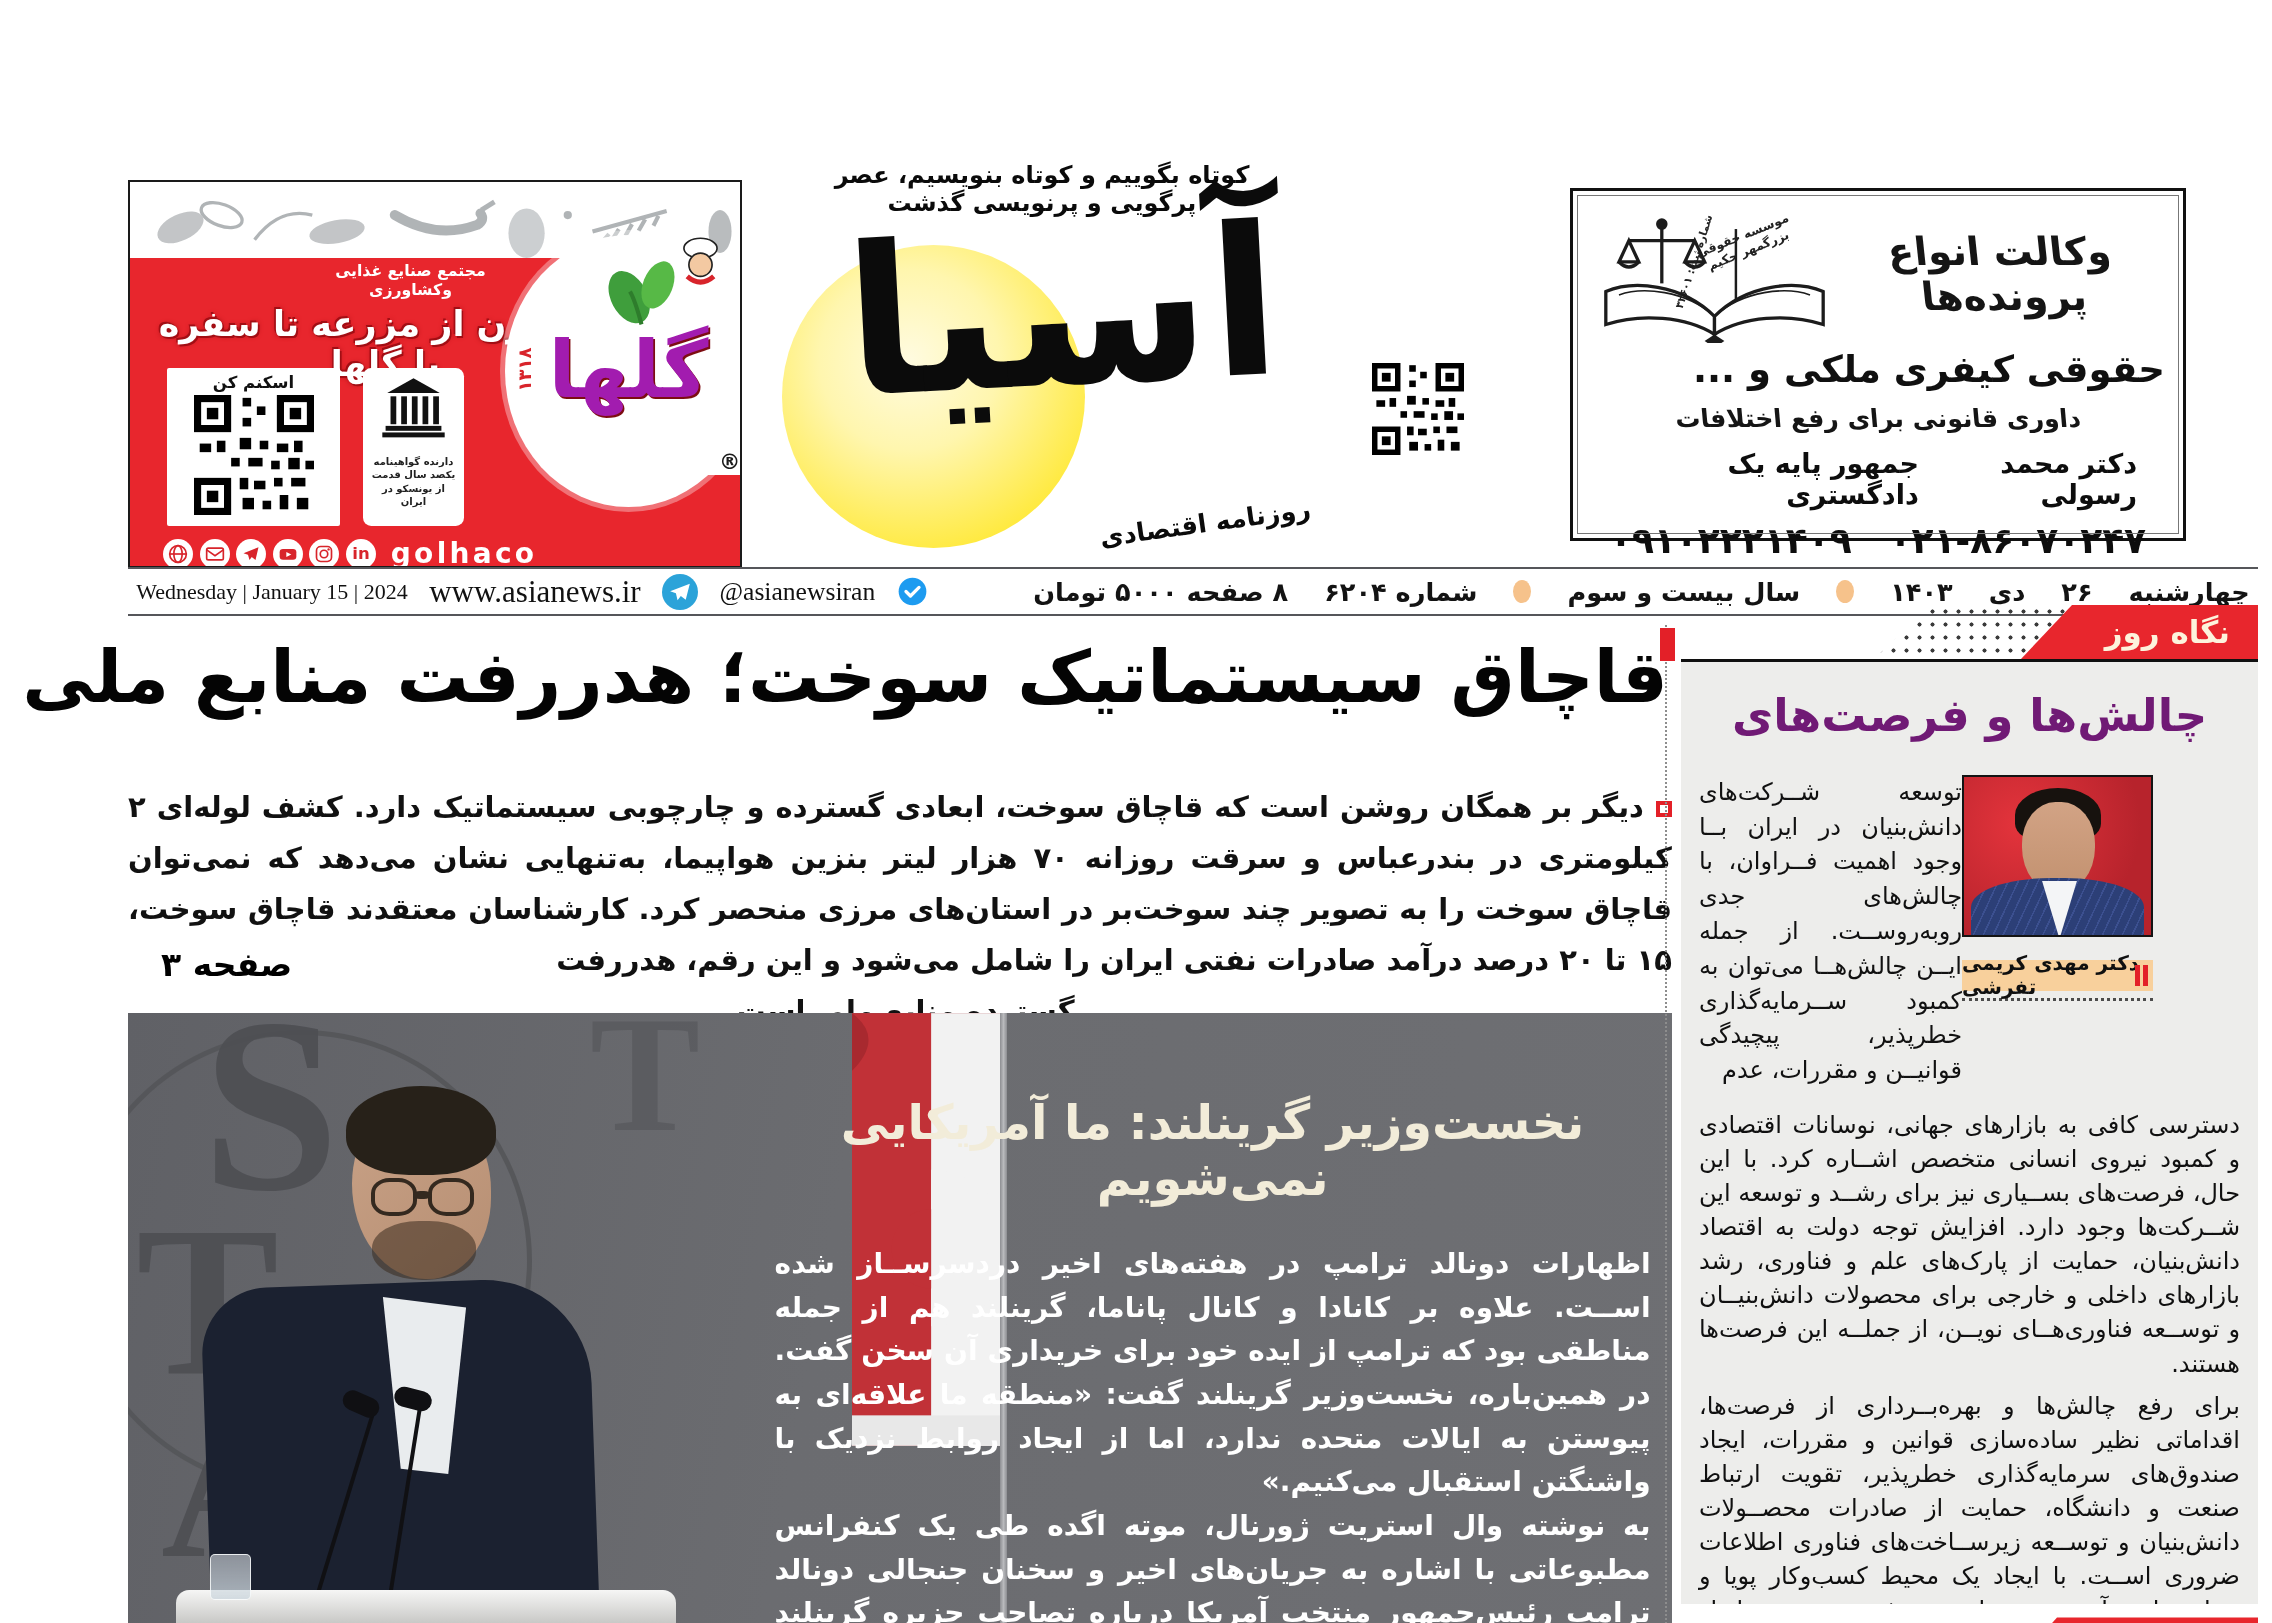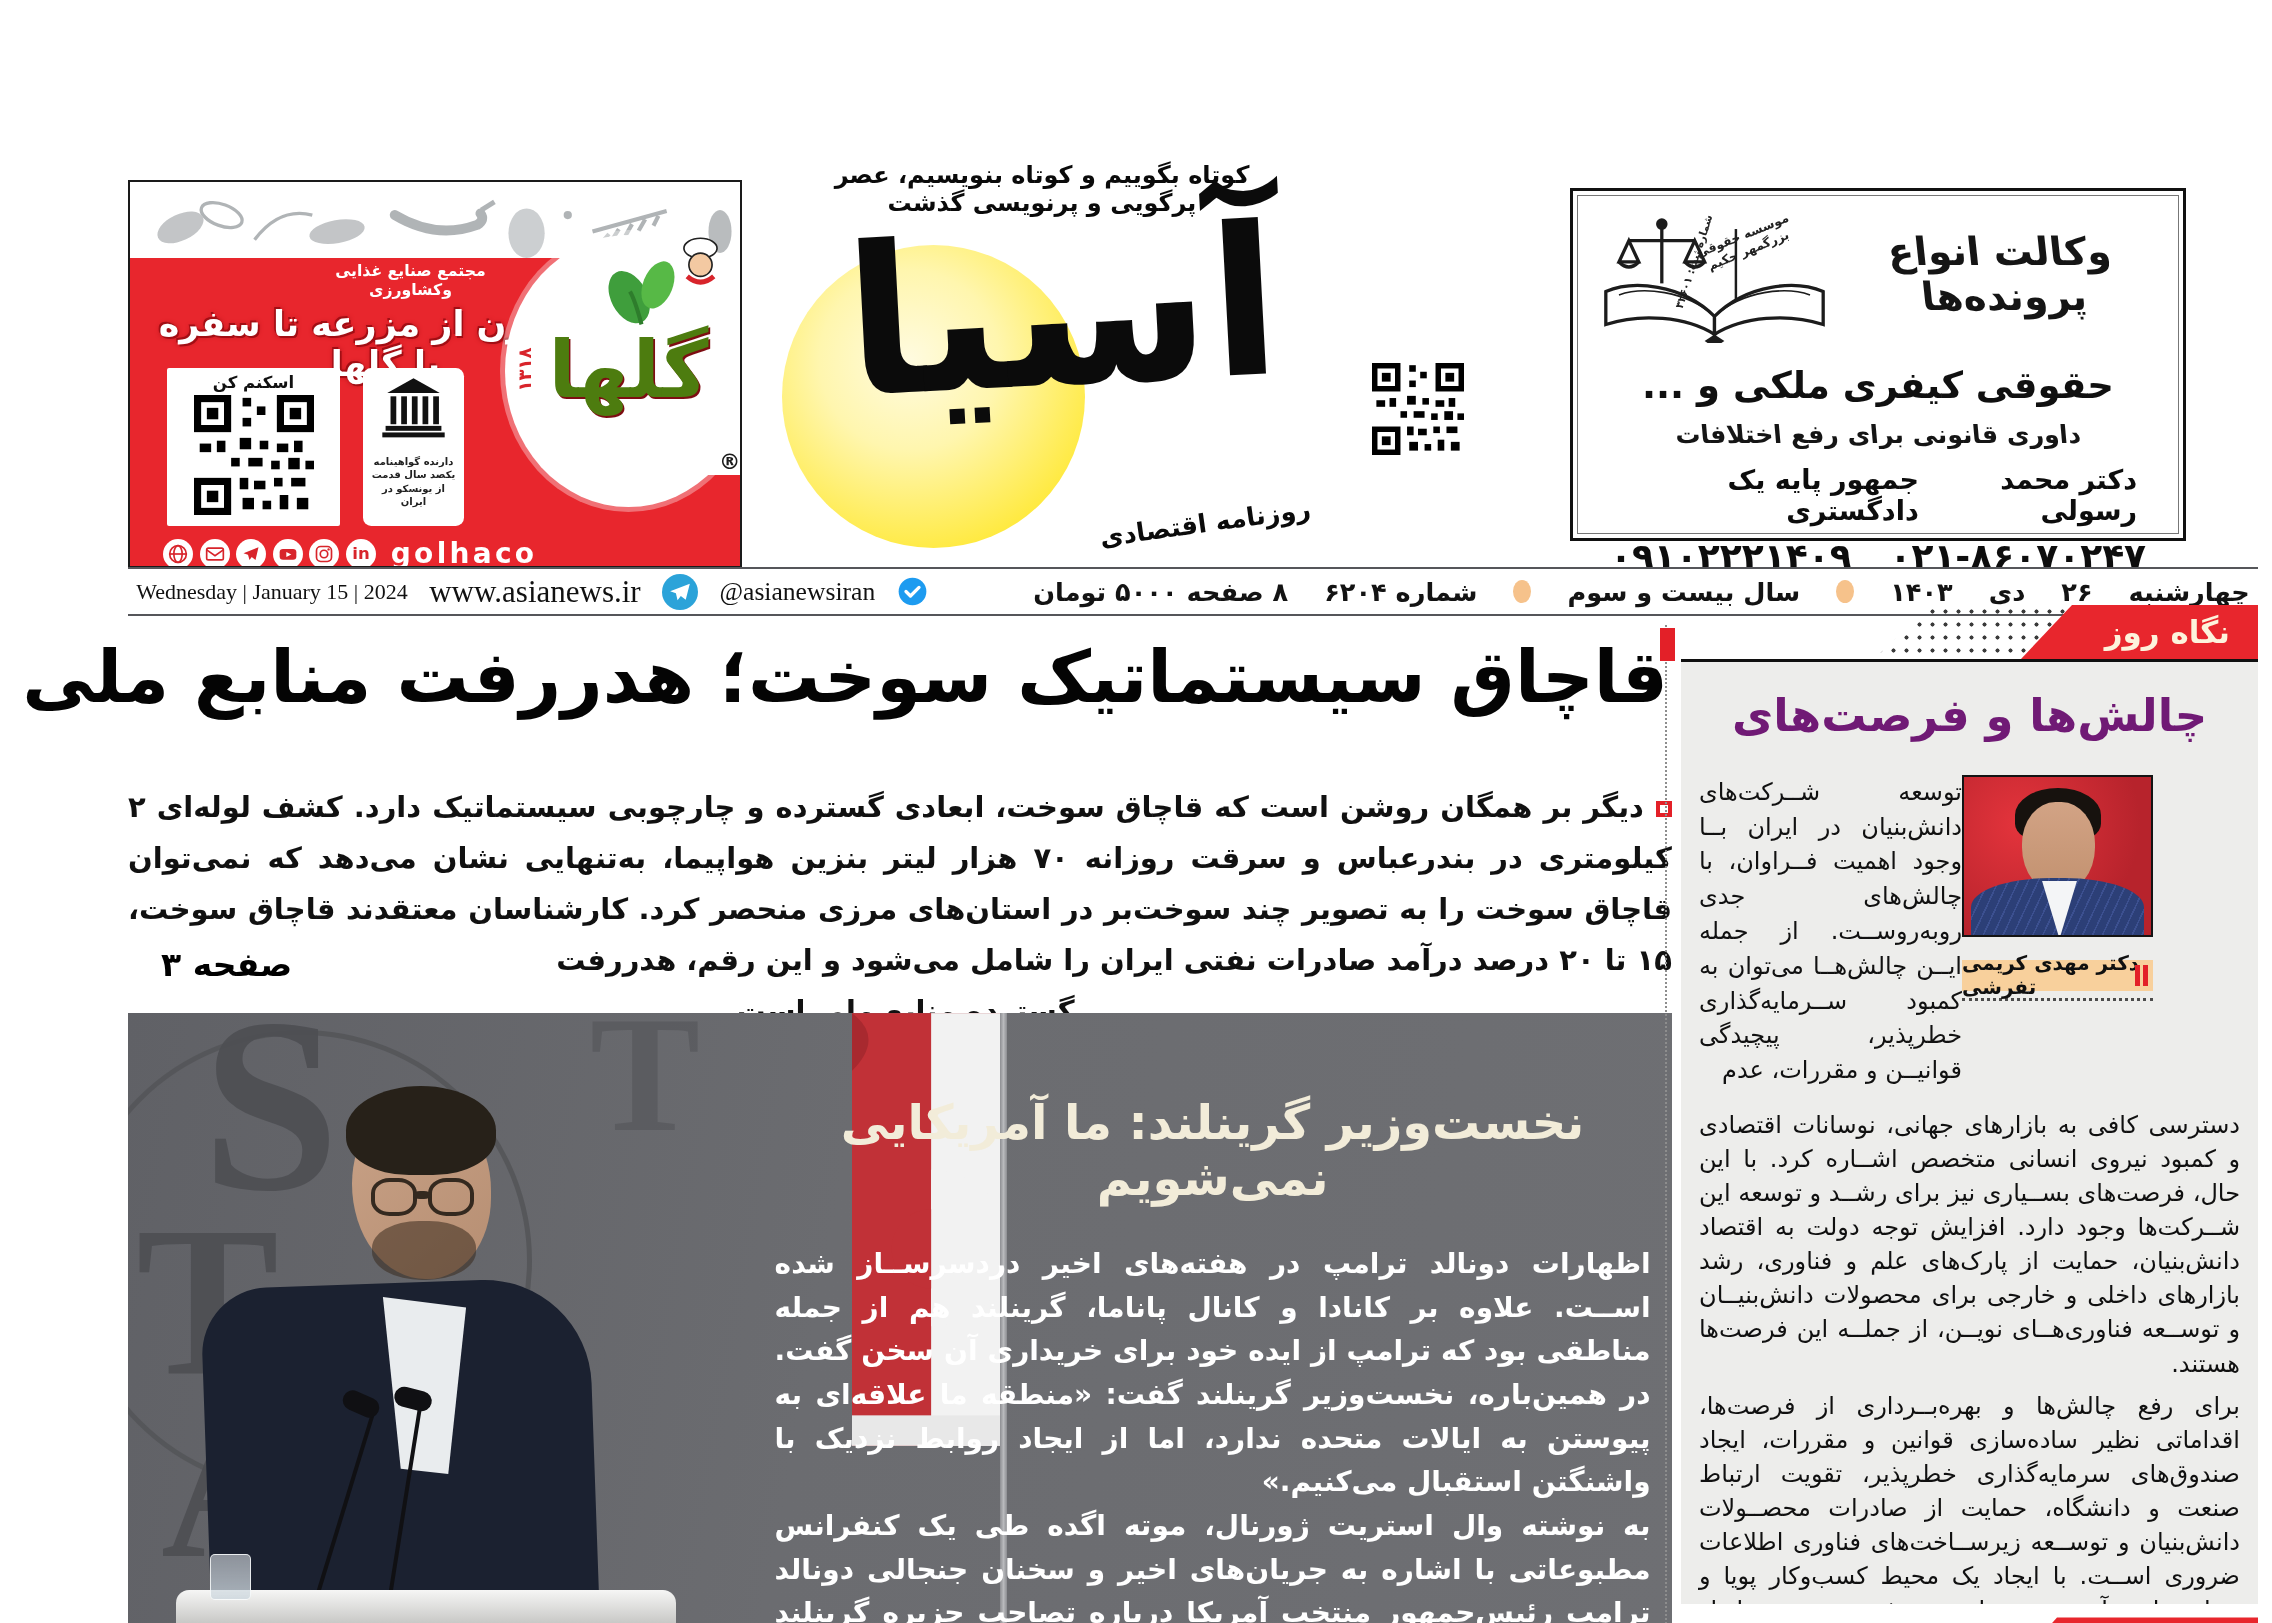--- a/index.html
+++ b/index.html
@@ -11,21 +11,21 @@
   
   .golha-ad{left:129px;top:180px;width:614px;height:388px;border:2.5px solid #1a1a1a;background:#fff;overflow:hidden;}
   .herb-strip{position:absolute;left:0;top:0;width:100%;height:76px;background:#fff;}
   .herb-right{position:absolute;right:0;top:0;width:40px;height:297px;background:#fff;}
   .golha-red{position:absolute;left:0;top:76px;right:40px;bottom:0;background:#e8262d;}
   .golha-red2{position:absolute;right:0;bottom:0;width:40px;height:91px;background:#e8262d;}
   .golha-complex{position:absolute;left:169px;top:79px;width:223px;text-align:center;color:#fff;font-size:15.7px;font-weight:700;}
   .golha-slogan{position:absolute;left:16.5px;top:122px;width:478px;text-align:center;color:#fff;font-size:35px;font-weight:900;
      text-shadow:0 0 5px #a30f15,1.6px 1.6px 0 #a30f15,-1.6px -1.6px 0 #a30f15;}
   .golha-circle{position:absolute;left:375px;top:53px;width:247px;height:272px;background:#fff;border-radius:50%;box-shadow:0 0 0 5px rgba(255,255,255,.35);}
-  .golha-brand{position:absolute;left:0;top:89px;width:100%;text-align:center;color:#4d7c0f;font-size:79px;font-weight:900;
+  .golha-brand{position:absolute;left:0;top:89px;width:100%;text-align:center;color:#a21caf;font-size:79px;font-weight:900;
      text-shadow:1.6px 1.6px 0 #7d0d12;}
   .golha-year{position:absolute;left:-1.6px;top:124px;color:#d8242b;font-size:18px;font-weight:900;transform:rotate(-90deg);}
   .golha-reg{position:absolute;right:11.5px;bottom:33px;color:#1a1a1a;font-size:21.4px;font-weight:700;}
   .golha-leaves{position:absolute;left:87px;top:16.5px;}
   .golha-chef{position:absolute;right:25px;top:-5px;}
   .qr-box{position:absolute;left:37px;top:186px;width:173px;height:158px;background:#fff;border-radius:2px;padding:5px 8.2px;text-align:center;}
   .qr-label{font-size:16.5px;font-weight:800;color:#111;}
   .qr-box svg{display:block;margin:3.3px auto 0;}
   .unesco-box{position:absolute;left:233px;top:186px;width:101px;height:158px;background:#fff;border-radius:8.2px;text-align:center;padding-top:6.6px;}
   .unesco-caption{font-size:10px;font-weight:700;color:#222;line-height:1.35;padding:16px 5px 0;}
@@ -42,21 +42,21 @@
   .logo-sub{position:absolute;left:317px;top:369px;font-size:25.6px;font-weight:800;color:#0b0b0b;transform:rotate(-8deg);}
   .masthead-qr{position:absolute;left:590px;top:224px;}
 
   
   .legal-ad{left:1571px;top:188px;width:616px;height:353px;border:3.3px solid #111;outline:0.8px solid #777;outline-offset:-8.2px;background:#fff;padding:13px 18px 8.2px;}
   .legal-row1{display:flex;direction:rtl;align-items:center;}
   .legal-title{flex:1;text-align:center;font-size:39px;font-weight:900;color:#151515;transform:skewX(6deg);}
   .legal-logo{position:relative;width:247px;height:139px;flex:none;}
   .legal-logo-title{position:absolute;right:43px;top:23px;width:99px;font-size:12.4px;font-weight:800;color:#222;transform:rotate(-22deg);text-align:center;line-height:1.3;}
   .legal-logo-reg{position:absolute;left:54px;top:51px;font-size:10.7px;font-weight:700;color:#222;transform:rotate(-72deg);}
-  .legal-line2{text-align:center;font-size:37px;font-weight:900;color:#101010;margin-top:21px;}
+  .legal-line2{text-align:right;font-size:37px;font-weight:900;color:#101010;margin-top:5px;}
   .legal-line3{text-align:center;font-size:25px;font-weight:800;color:#151515;margin-top:13px;transform:skewX(5deg);}
   .legal-names{display:flex;direction:rtl;justify-content:space-between;padding:0 28px;margin-top:15px;font-size:27px;font-weight:900;color:#0d0d0d;}
   .legal-phones{display:flex;direction:rtl;justify-content:space-around;margin-top:10px;font-size:36px;font-weight:900;color:#0d0d0d;}
 
   
   .dateline{left:129px;top:567px;width:2130px;height:49px;border-top:2.5px solid #55565a;border-bottom:2.5px solid #55565a;
      display:flex;align-items:center;justify-content:space-between;padding:0 8.2px;}
   .dl-left{display:flex;direction:ltr;align-items:center;gap:21.4px;order:2;}
   .en-date{font-family:"Liberation Serif",serif;font-size:22px;color:#111;}
   .website{font-family:"Liberation Serif",serif;font-size:31px;color:#111;}

